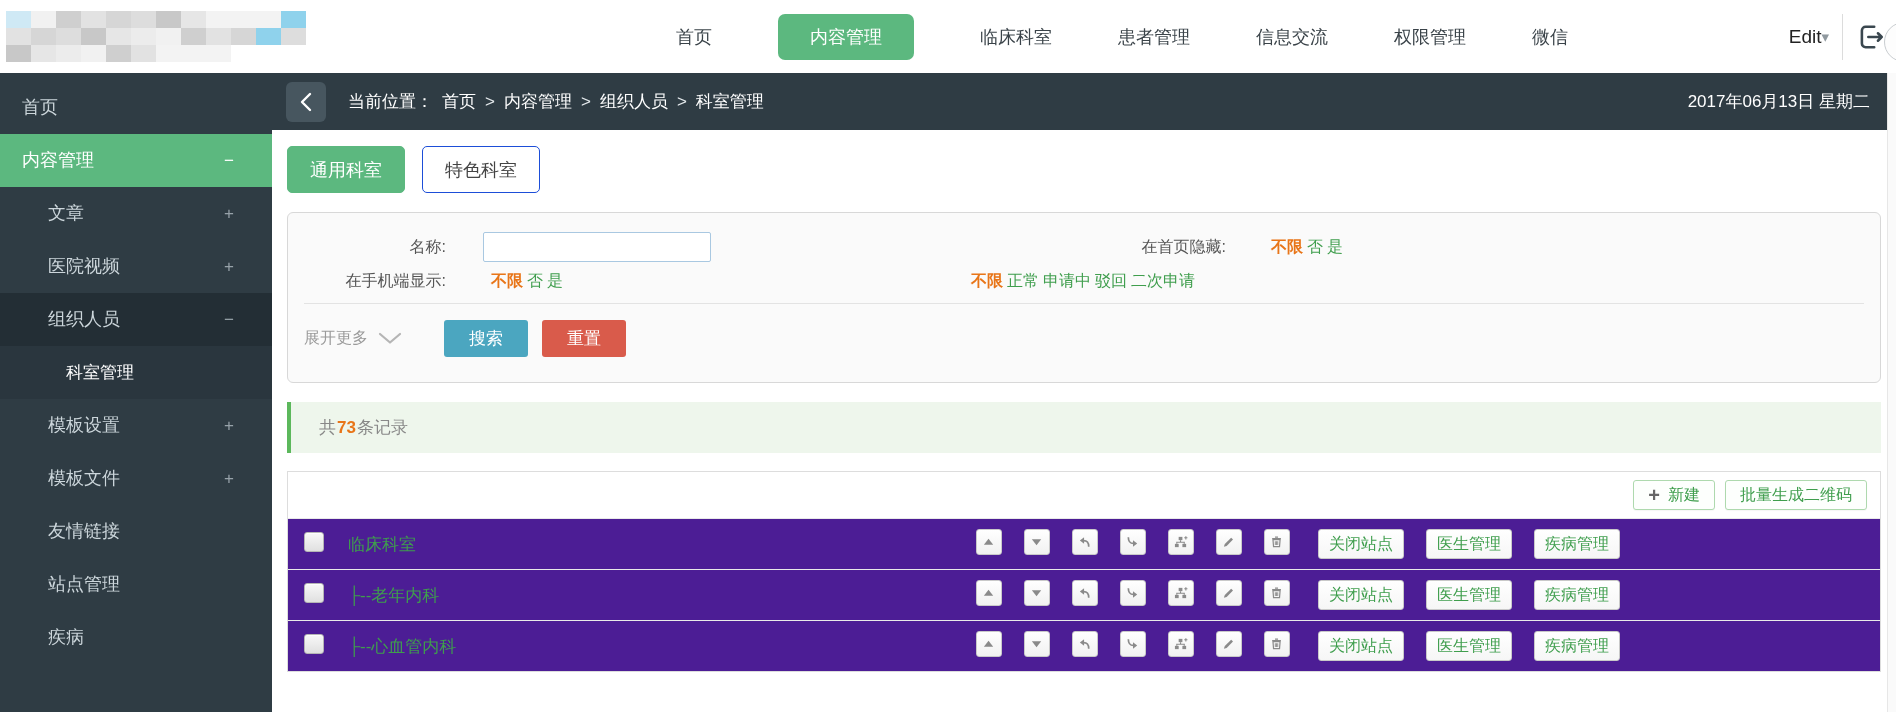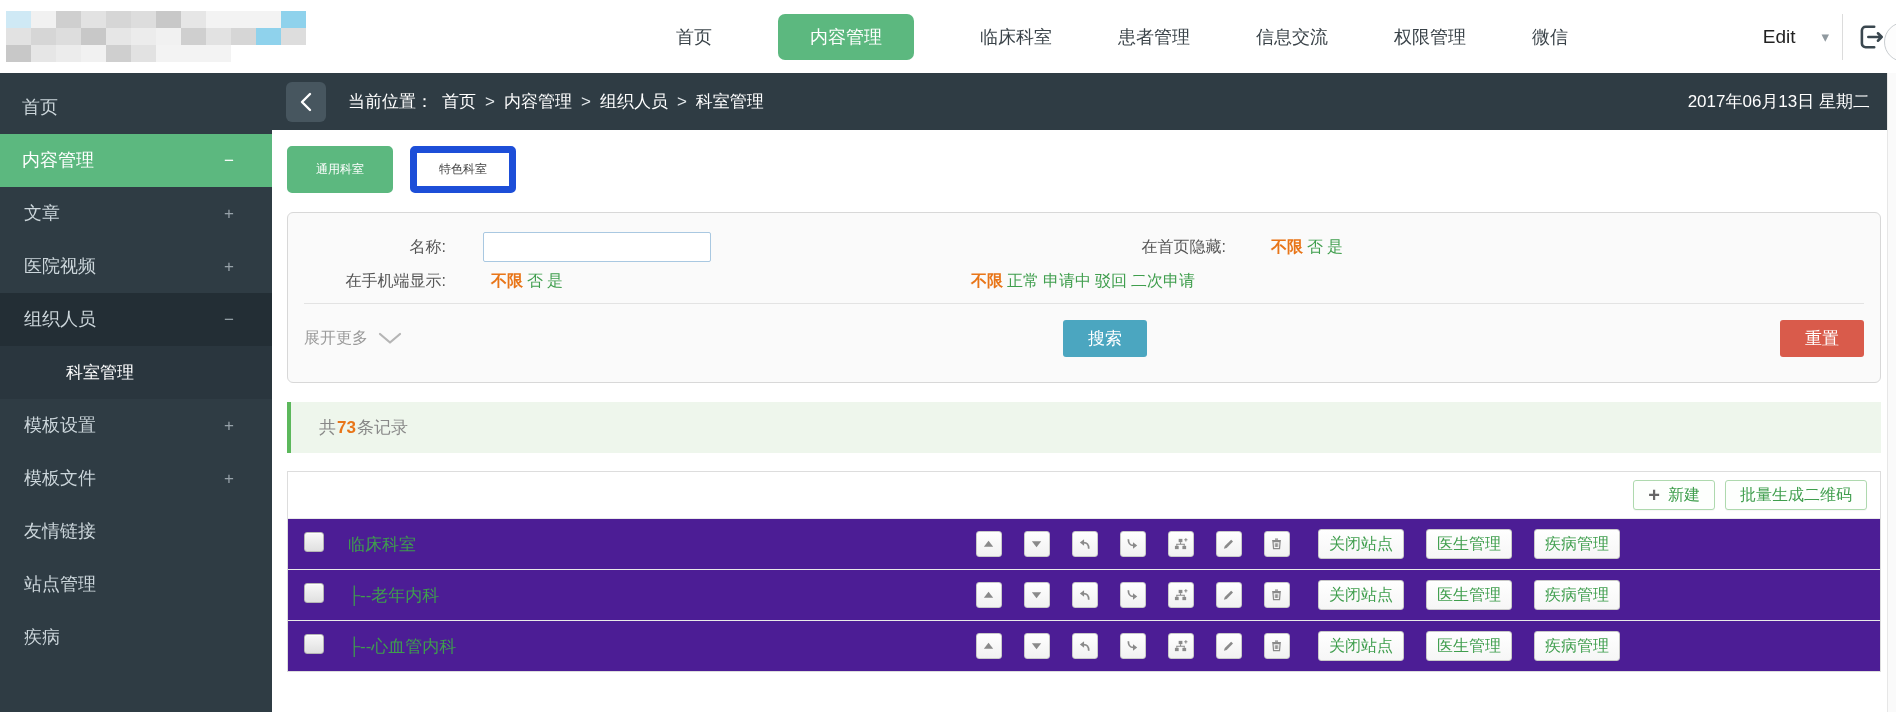--- a/index.html
+++ b/index.html
@@ -11,85 +11,85 @@
   .page{position:relative;width:1896px;height:712px;overflow:hidden;background:#fff;}
 
   
   .topbar{position:relative;height:73px;background:#fff;}
   .logo-mosaic{position:absolute;left:6px;top:8px;width:300px;height:56px;display:flex;flex-wrap:wrap;align-content:center;}
   .logo-mosaic span{width:25px;height:17px;display:inline-block;}
   .topnav{position:absolute;left:676px;top:0;height:73px;display:flex;align-items:center;gap:66px;}
   .topnav .nav-item{font-size:18px;color:#3a4349;cursor:pointer;white-space:nowrap;}
   .topnav .nav-item.active{background:var(--green);color:#fff;padding:11px 32px;border-radius:7px;}
   .top-right{position:absolute;right:10px;top:0;height:73px;display:flex;align-items:center;gap:13px;}
-  .edit-wrap{display:flex;align-items:center;gap:26px;font-size:19px;color:#222;cursor:pointer;}
+  .edit-wrap{display:flex;align-items:center;gap:0;font-size:19px;color:#222;cursor:pointer;}
   .edit-caret{color:#90999f;font-size:15px;}
   .tr-divider{width:1px;height:46px;background:#dcdcdc;}
   .logout-btn{background:none;border:none;cursor:pointer;display:flex;align-items:center;}
   .edge-circle{position:absolute;left:1884px;top:22px;width:40px;height:40px;border-radius:50%;background:#fdfdfd;border:1px solid #c9cdd0;}
 
   
   .body-row{display:flex;height:639px;}
   .sidebar{width:272px;background:var(--dark);flex:none;padding-top:8px;}
   .side-item{height:53px;line-height:53px;font-size:18px;color:#ccd6db;cursor:pointer;position:relative;white-space:nowrap;}
   .side-item .lbl{display:inline-block;}
   .side-item.lvl1{padding-left:22px;}
-  .side-item.lvl2{padding-left:24px;}
+  .side-item.lvl2{padding-left:48px;}
   .side-item.lvl3{padding-left:66px;font-size:17px;}
   .side-item .marker{position:absolute;right:38px;top:0;font-size:17px;color:#97a2a9;}
   .side-item.active{background:var(--green);color:#fff;}
   .side-item.active .marker{color:#fff;}
   .side-item.expanded{background:var(--dark2);}
   .side-item.sub{background:var(--dark3);}
   .side-item.current{background:var(--dark3);color:#fff;}
 
   .main{flex:1;min-width:0;background:#fff;}
   
   .crumb-bar{height:57px;background:var(--dark);display:flex;align-items:center;padding:0 14px;color:#fff;}
   .back-btn{width:40px;height:40px;border:none;border-radius:6px;background:#47565f;display:flex;align-items:center;justify-content:center;cursor:pointer;margin-right:22px;flex:none;}
   .crumb{font-size:17px;display:flex;align-items:center;gap:9px;white-space:nowrap;}
   .crumb .sep{color:#e6ebee;}
   .crumb a{color:#fff;text-decoration:none;cursor:pointer;}
   .crumb-date{margin-left:auto;font-size:17px;color:#fff;padding-right:12px;white-space:nowrap;}
 
   .content{padding:0 15px;}
   
   .tabs{margin-top:16px;display:flex;gap:17px;}
-  .tab{height:47px;padding:0 22px;font-size:12px;display:flex;align-items:center;border-radius:5px;cursor:pointer;border:7px solid #1d4ed8;background:#fff;color:#444;}
+  .tab{height:47px;padding:0 22px;font-size:18px;display:flex;align-items:center;border-radius:5px;cursor:pointer;border:1px solid #1d4ed8;background:#fff;color:#444;}
   .tab.active{background:var(--green);color:#fff;border-color:var(--green);}
 
   
   .filter-panel{margin-top:19px;height:171px;background:#fafafa;border:1px solid #d8d8d8;border-radius:6px;}
   .filter-grid{display:grid;grid-template-columns:158px 480px 300px 1fr;row-gap:9px;padding-top:19px;align-items:center;}
   .f-label{font-size:16px;color:#555;text-align:right;white-space:nowrap;}
   .f-ctrl{padding-left:45px;display:flex;align-items:center;gap:4px;}
   .f-input{width:228px;height:30px;border:1px solid #a9c8e1;border-radius:2px;background:#fff;margin-left:37px;outline:none;padding:0 6px;font-size:15px;}
   .opt{font-size:16px;color:var(--link-green);cursor:pointer;white-space:nowrap;}
   .opt.selected{color:var(--orange);font-weight:bold;}
-  .filter-footer{border-top:1px solid #e3e3e3;margin:11px 16px 0 16px;height:70px;display:flex;align-items:center;justify-content:space-between;gap:14px;}
+  .filter-footer{border-top:1px solid #e3e3e3;margin:11px 16px 0 16px;height:70px;display:flex;align-items:center;justify-content:flex-start;gap:14px;}
   .expand-toggle{display:flex;align-items:center;gap:10px;color:#9a9a9a;font-size:16px;cursor:pointer;margin-right:28px;}
   .btn{height:37px;width:84px;border:none;border-radius:3px;color:#fff;font-size:17px;cursor:pointer;}
   .btn-search{background:var(--blue);}
   .btn-reset{background:var(--red);}
 
   
   .record-bar{margin-top:19px;height:51px;background:#eef6ec;border-left:4px solid #5cb85c;display:flex;align-items:center;padding-left:28px;font-size:17px;color:#888;}
   .record-bar b{color:var(--orange);padding:0 1px;}
 
   
   .table-wrap{margin-top:18px;border:1px solid #ddd;}
   .table-toolbar{height:46px;display:flex;align-items:center;justify-content:flex-end;gap:10px;padding:0 13px;background:#fff;}
   .tb-btn{height:30px;border:1px solid #aed9ae;border-radius:3px;background:#fdfffd;color:var(--link-green);font-size:16px;cursor:pointer;padding:0 14px;display:flex;align-items:center;box-shadow:0 1px 1px rgba(0,0,0,.04);}
   .tb-btn .plus{color:#666;font-size:20px;font-weight:bold;margin-right:8px;line-height:1;}
   .t-head,.t-row{display:grid;grid-template-columns:60px 623px 1fr;align-items:center;}
   .t-head{height:53px;background:var(--table-green);color:#fff;font-size:17px;font-weight:bold;}
   .t-head .col-ops{border-left:1px solid rgba(255,255,255,.45);padding-left:14px;height:100%;display:flex;align-items:center;}
   .t-row{height:51px;border-top:1px solid #e9e9e9;background:#4c1d95;}
   .t-row.even{background:#4c1d95;}
-  .t-row .col-ops{padding-left:5px;display:flex;align-items:center;gap:22px;}
+  .t-row .col-ops{padding-left:5px;display:flex;gap:22px;}
   .col-check{padding-left:16px;}
   .checkbox{width:20px;height:20px;border:1px solid #b5b5b5;border-radius:3px;background:linear-gradient(#f8f8f8,#e0e0e0);display:inline-block;cursor:pointer;box-shadow:inset 0 1px 1px rgba(255,255,255,.8);}
   .dept-name{font-size:17px;color:var(--link-green);cursor:pointer;white-space:nowrap;}
   .icon-btn{width:26px;height:26px;border:1px solid #c9c9c9;border-radius:3px;background:linear-gradient(#fff,#f1f1f1);display:flex;align-items:center;justify-content:center;cursor:pointer;padding:0;}
   .txt-btn{height:30px;border:1px solid #c9c9c9;border-radius:3px;background:linear-gradient(#fff,#f6f6f6);color:var(--link-green);font-size:16px;padding:0 10px;cursor:pointer;white-space:nowrap;}
   .txt-btn.first{margin-left:6px;}
 
   .scroll-strip{position:absolute;right:0;top:73px;bottom:0;width:9px;background:#fafafa;border-left:1px solid #e7e7e7;}
 </style>
 </head>

